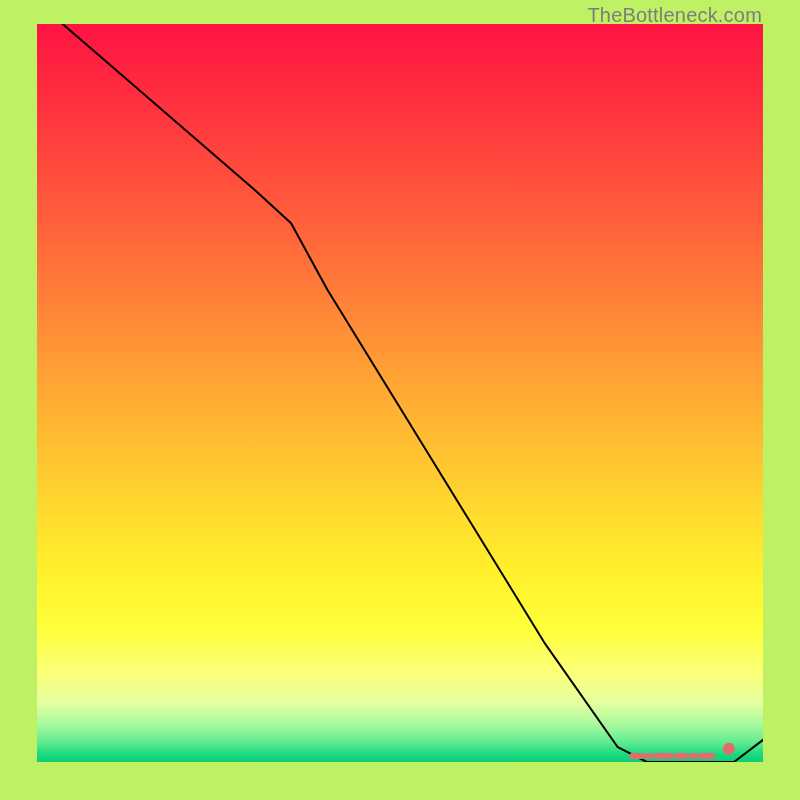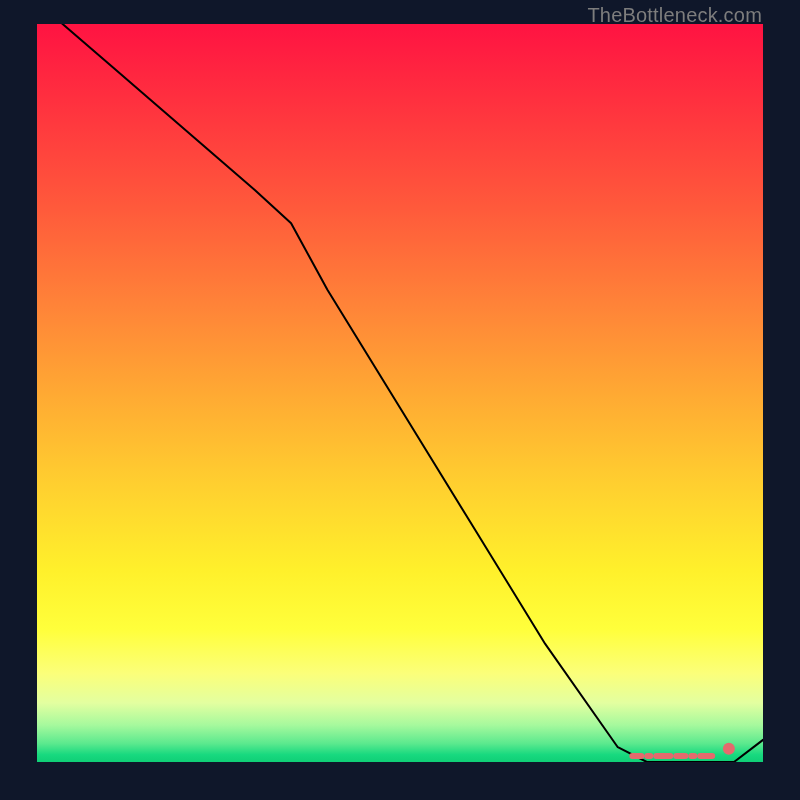--- a/index.html
+++ b/index.html
@@ -8,21 +8,21 @@
     width: 800px;
     height: 800px;
     background: #000;
     font-family: Arial, Helvetica, sans-serif;
     overflow: hidden;
   }
   .frame {
     position: relative;
     width: 800px;
     height: 800px;
-    background: #0f172a;
+    background: #bef264;
   }
   .plot {
     position: absolute;
     left: 37px;
     top: 24px;
     width: 726px;
     height: 738px;
     
     background: linear-gradient(to bottom,
       #ff1342 0%,

